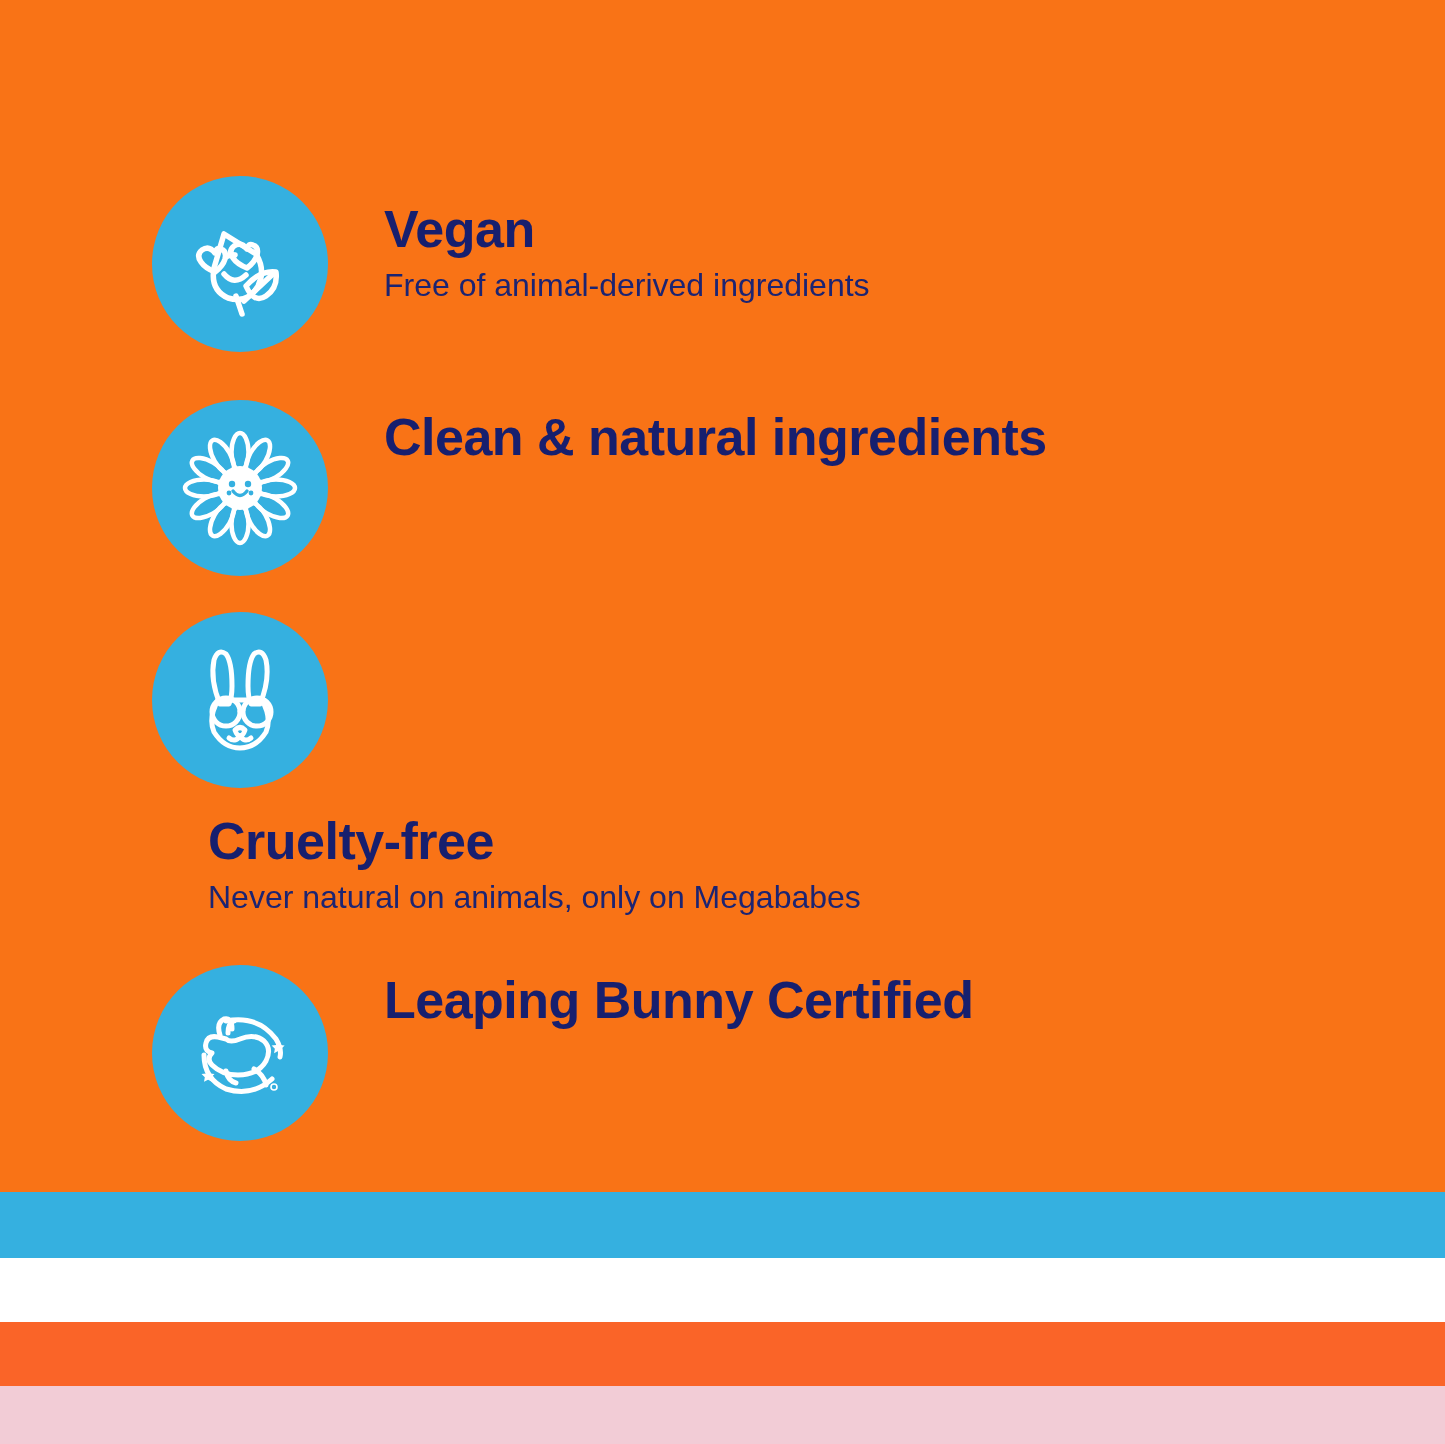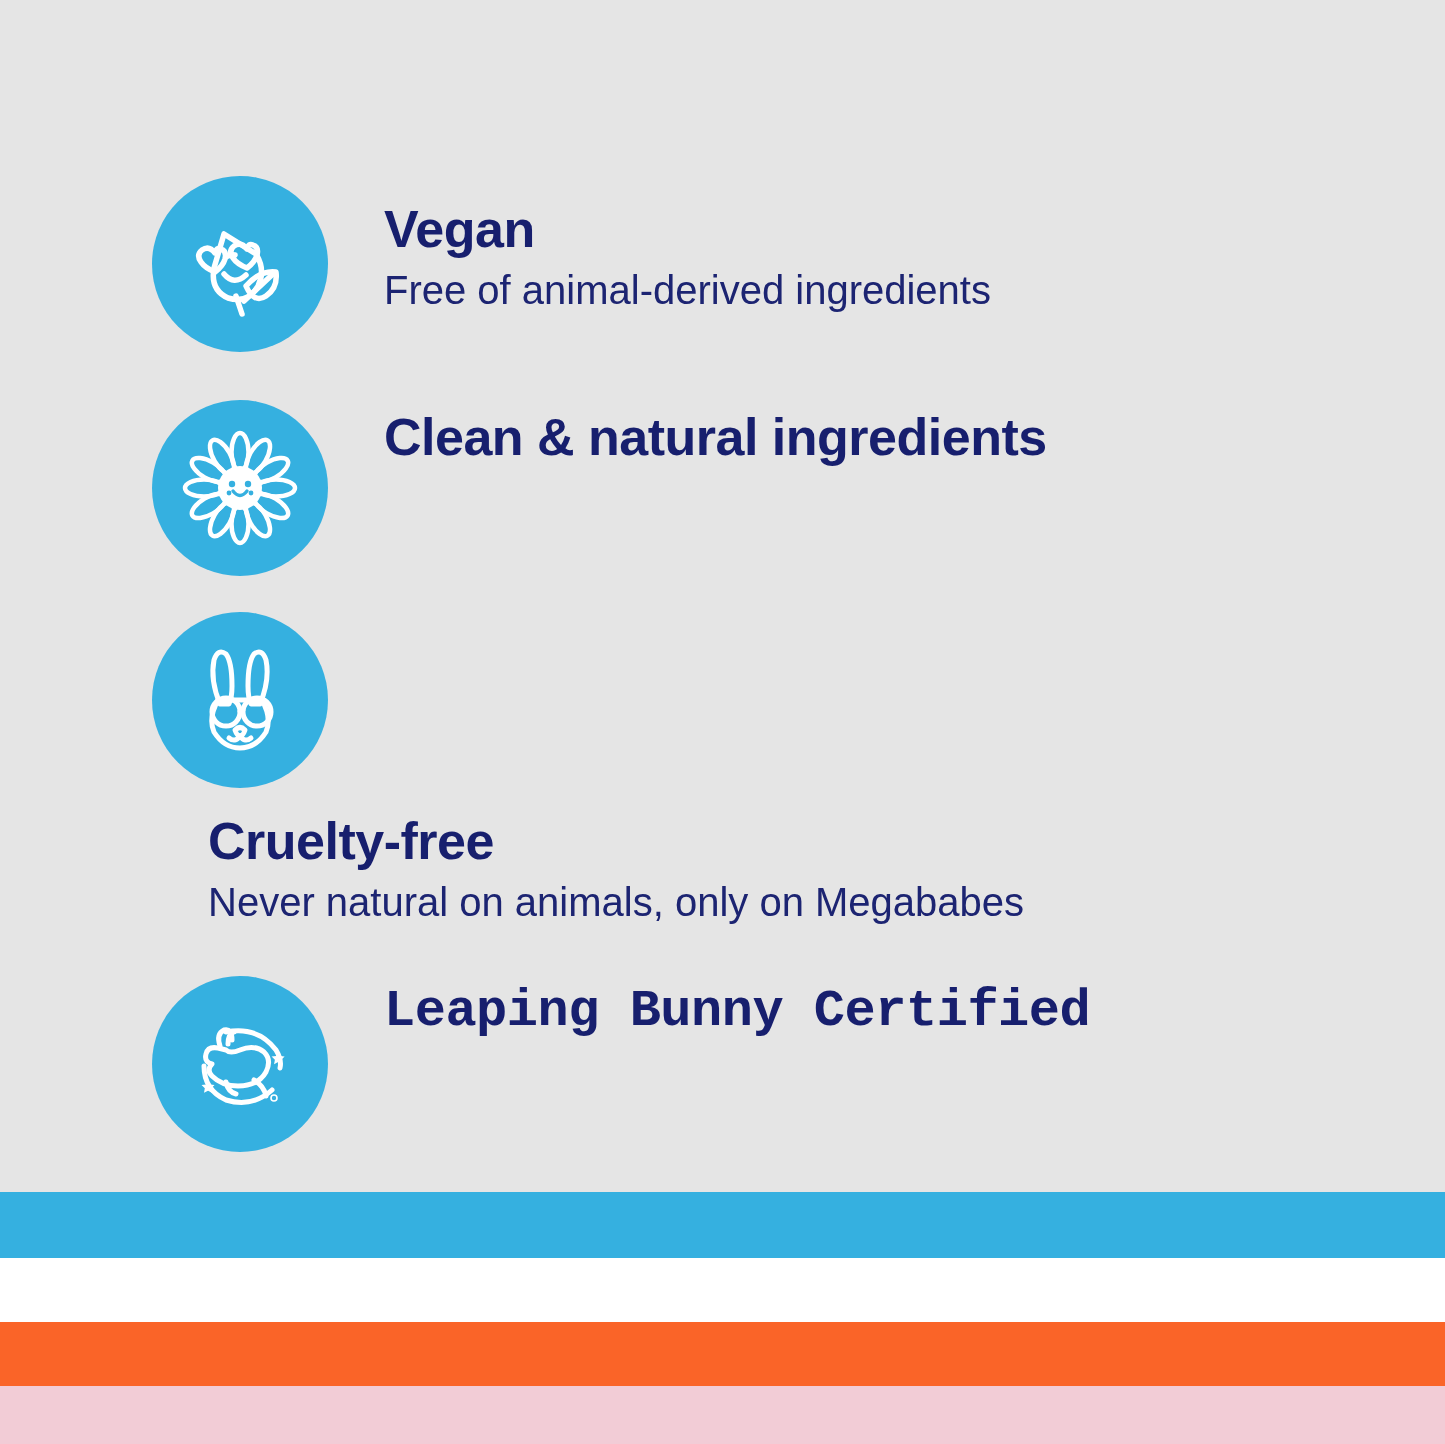--- a/index.html
+++ b/index.html
@@ -18,40 +18,40 @@
     width: 1445px;
     height: 1444px;
     background: #ffffff;
   }
   .panel {
     position: absolute;
     left: 0;
     top: 0;
     width: 1445px;
     height: 1192px;
-    background: #e5e5e5;
+    background: #f97316;
   }
   .features {
     position: absolute;
     left: 0;
     top: 0;
     width: 100%;
     padding-top: 176px;
     box-sizing: border-box;
   }
   .feature-row {
     display: flex;
     align-items: flex-start;
     padding-left: 152px;
     box-sizing: border-box;
   }
   .feature-row.row-0 { margin-bottom: 48px; }
   .feature-row.row-1 { margin-bottom: 36px; }
   .feature-row.row-2 { margin-bottom: 46px; flex-direction: column; }
-  .feature-row.row-3 { margin-bottom: 0; font-family: Liberation Mono, monospace; }
+  .feature-row.row-3 { margin-bottom: 0; }
 
   .icon-badge {
     flex: 0 0 auto;
     width: 176px;
     height: 176px;
     border-radius: 50%;
     background: #35b0e0;
     display: flex;
     align-items: center;
     justify-content: center;
@@ -69,21 +69,21 @@
     color: #171f6e;
     font-weight: bold;
     font-size: 52px;
     line-height: 1.06;
     letter-spacing: -0.5px;
     margin: 0 0 6px 0;
     white-space: nowrap;
   }
   .feature-desc {
     color: #1c2472;
-    font-size: 40px;
+    font-size: 32px;
     line-height: 1.38;
     margin: 0;
     font-weight: 400;
   }
   .row-0 .feature-text { padding-top: 26px; }
   .row-1 .feature-text { padding-top: 10px; }
   .row-2 .feature-text { padding-top: 26px; }
   .row-3 .feature-text { padding-top: 8px; }
   .stripe {
     width: 100%;

